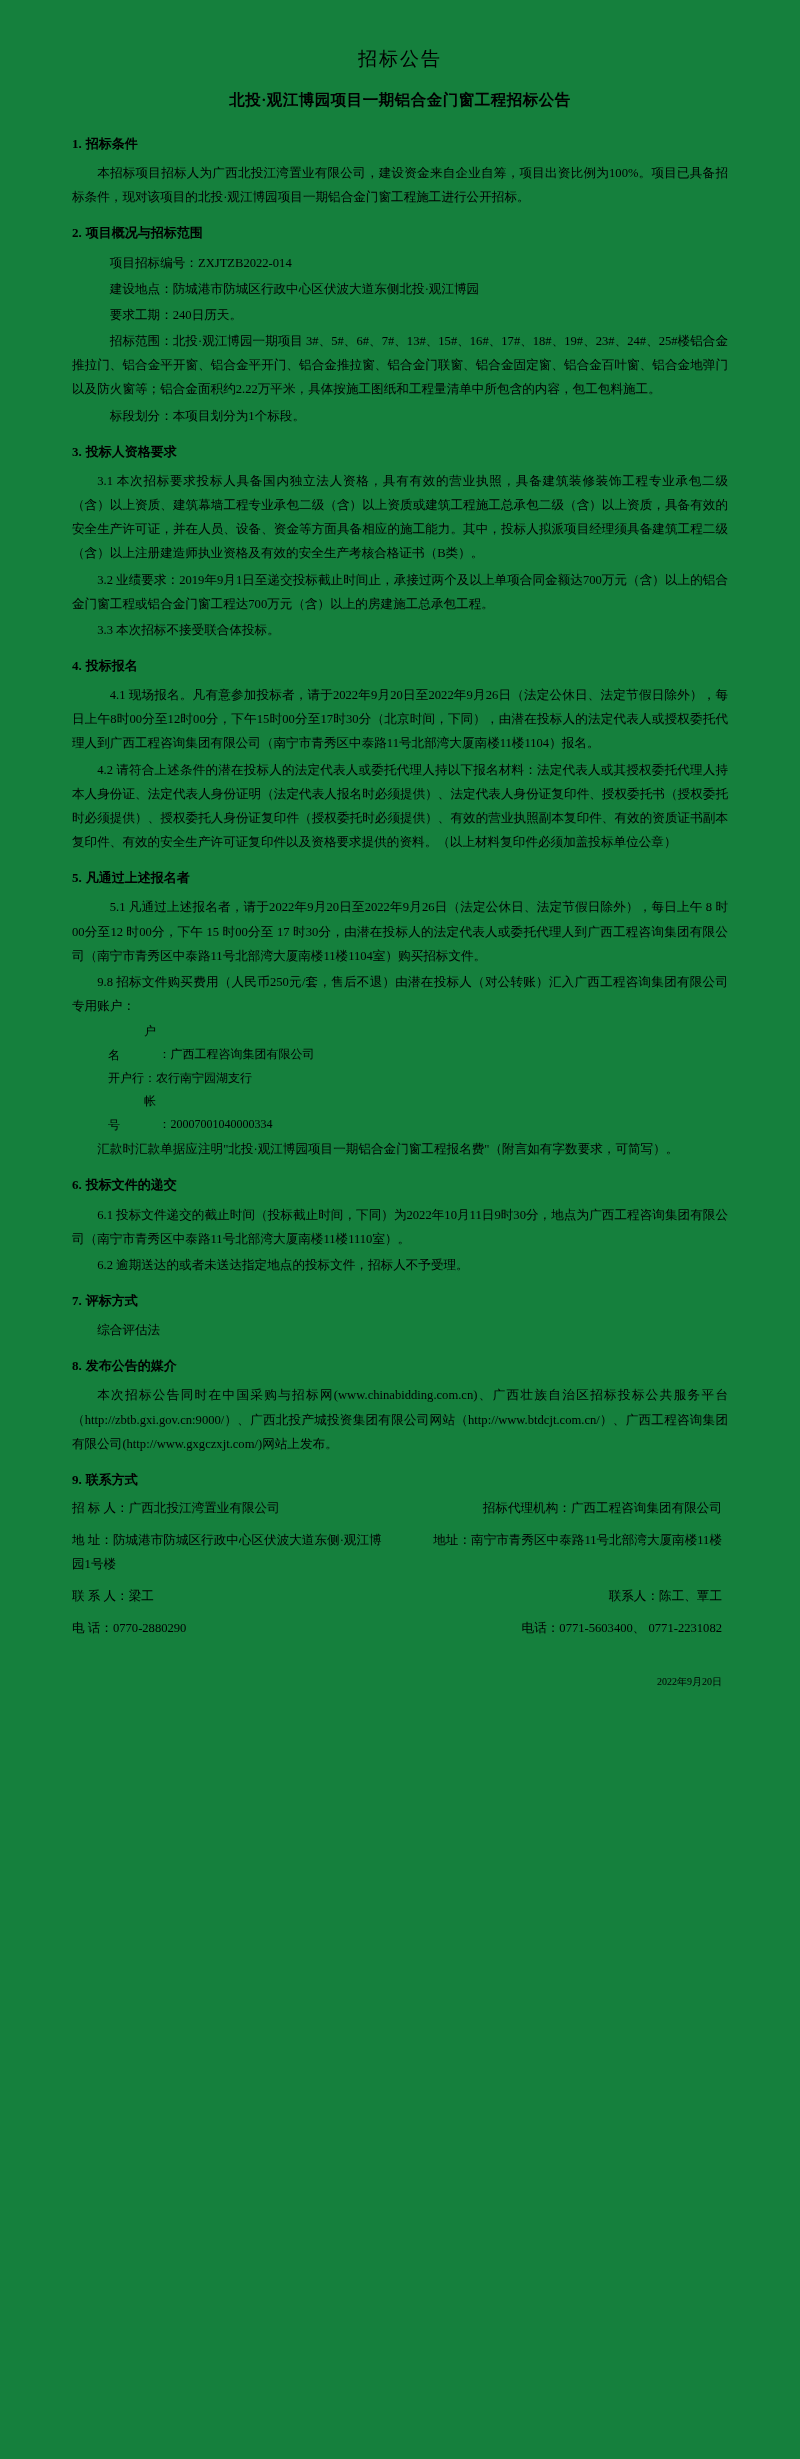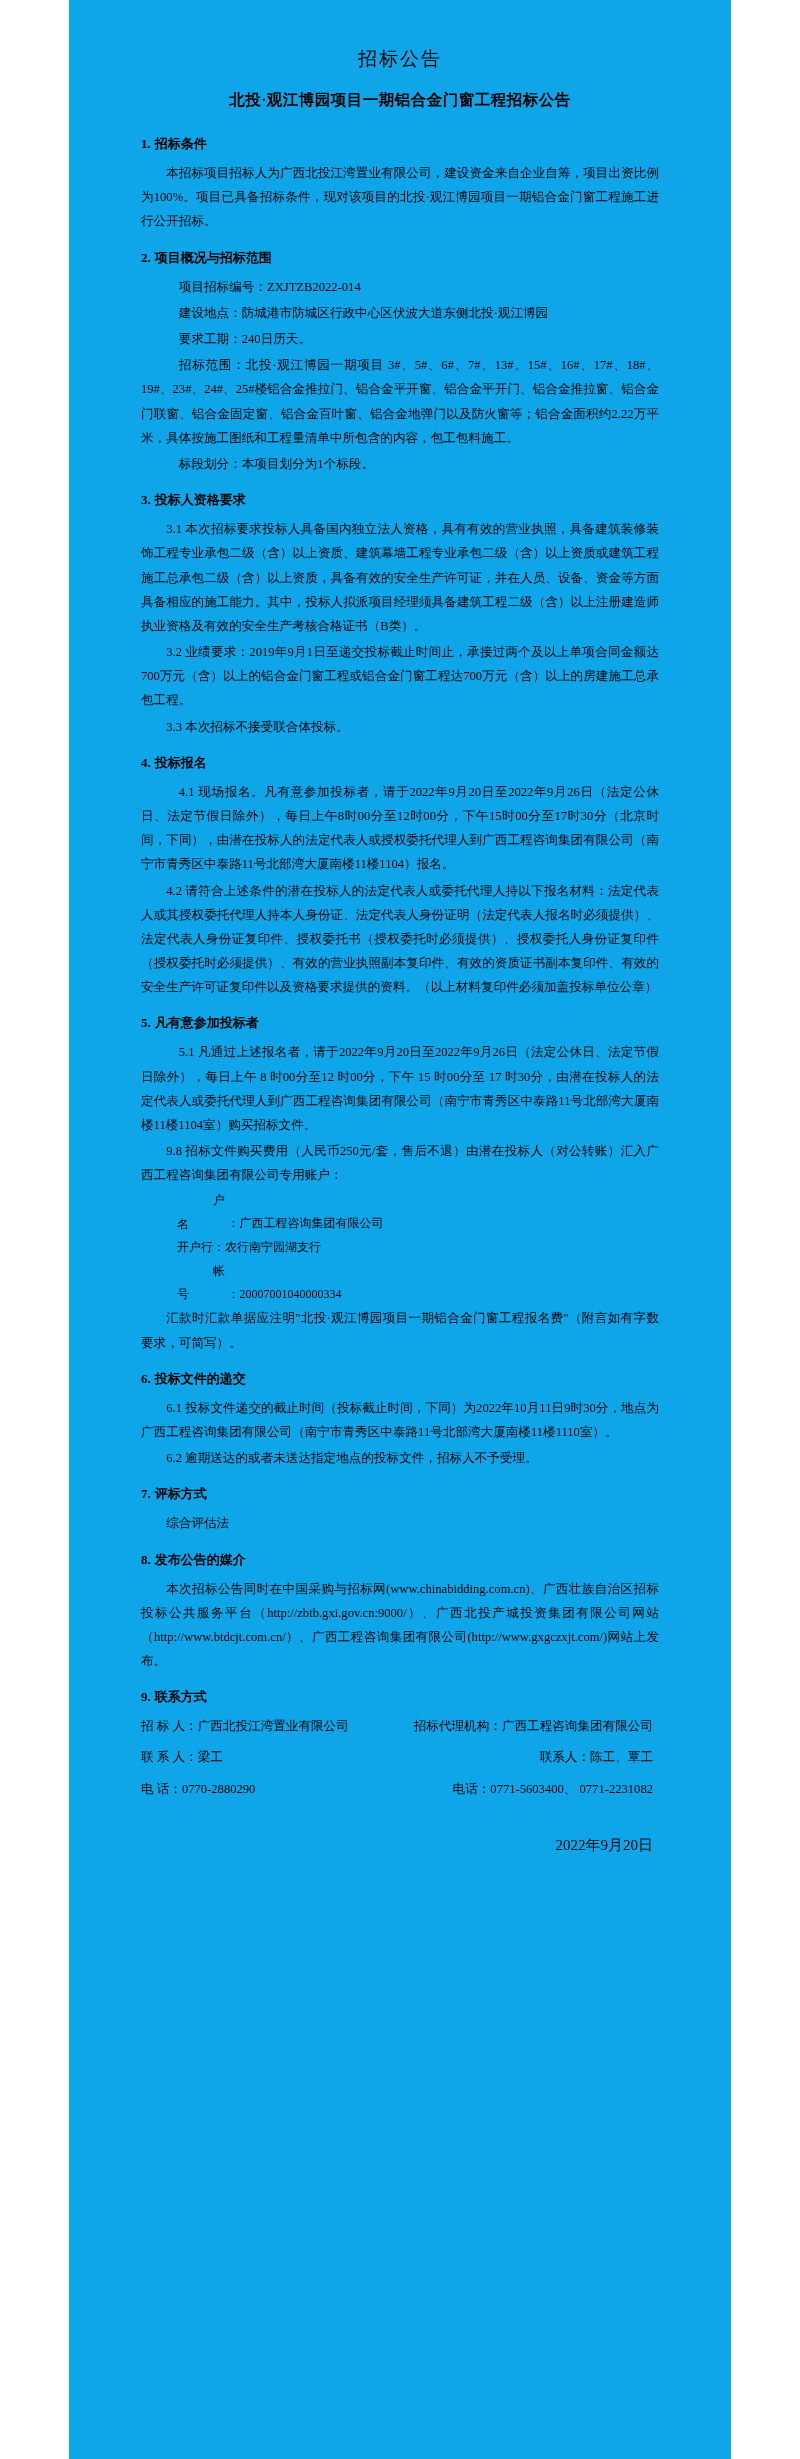--- a/index.html
+++ b/index.html
@@ -5,24 +5,24 @@
   html, body {
     margin: 0;
     padding: 0;
     background: #ffffff;
   }
   body {
     font-family: "Liberation Serif", "DejaVu Serif", serif;
     color: #000000;
   }
   .page {
-    width: 662px;
+    width: 800px;
     min-height: 2459px;
     margin: 0 auto;
-    background: #0ea5e9;
+    background: #15803d;
     box-sizing: border-box;
     padding: 30px 72px 24px 72px;
     position: relative;
   }
   .doc-title {
     text-align: center;
     font-size: 19px;
     letter-spacing: 2px;
     margin: 16px 0 18px 0;
     font-weight: normal;
@@ -81,21 +81,21 @@
   .contact-table td.right {
     width: 50%;
     padding-left: 10px;
     text-align: right;
   }
   .ct-row .lbl-plain {
     display: inline-block;
   }
   .date-line {
     text-align: right;
-    font-size: 15px;
+    font-size: 10px;
     margin-top: 26px;
     padding-right: 6px;
   }
 </style>
 </head>
 <body>
 
 <div class="page">
 
   <h1 class="doc-title">招标公告</h1>
@@ -122,21 +122,21 @@
   <p class="para">3.2 业绩要求：2019年9月1日至递交投标截止时间止，承接过两个及以上单项合同金额达700万元（含）以上的铝合金门窗工程或铝合金门窗工程达700万元（含）以上的房建施工总承包工程。</p>
   <p class="para">3.3 本次招标不接受联合体投标。</p>
 
   <div class="sec-heading">
     <span class="num">4.</span><span>投标报名</span>
   </div>
   <p class="para indent3">4.1 现场报名。凡有意参加投标者，请于2022年9月20日至2022年9月26日（法定公休日、法定节假日除外），每日上午8时00分至12时00分，下午15时00分至17时30分（北京时间，下同），由潜在投标人的法定代表人或授权委托代理人到广西工程咨询集团有限公司（南宁市青秀区中泰路11号北部湾大厦南楼11楼1104）报名。</p>
   <p class="para">4.2 请符合上述条件的潜在投标人的法定代表人或委托代理人持以下报名材料：法定代表人或其授权委托代理人持本人身份证、法定代表人身份证明（法定代表人报名时必须提供）、法定代表人身份证复印件、授权委托书（授权委托时必须提供）、授权委托人身份证复印件（授权委托时必须提供）、有效的营业执照副本复印件、有效的资质证书副本复印件、有效的安全生产许可证复印件以及资格要求提供的资料。（以上材料复印件必须加盖投标单位公章）</p>
 
   <div class="sec-heading">
-    <span class="num">5.</span><span>凡有意参加投标者</span>
+    <span class="num">5.</span><span>凡通过上述报名者</span>
   </div>
   <p class="para indent3">5.1 凡通过上述报名者，请于2022年9月20日至2022年9月26日（法定公休日、法定节假日除外），每日上午 8 时00分至12 时00分，下午 15 时00分至 17 时30分，由潜在投标人的法定代表人或委托代理人到广西工程咨询集团有限公司（南宁市青秀区中泰路11号北部湾大厦南楼11楼1104室）购买招标文件。</p>
   <p class="para">9.8 招标文件购买费用（人民币250元/套，售后不退）由潜在投标人（对公转账）汇入广西工程咨询集团有限公司专用账户：</p>
 
   <p class="bank-line">
     <span class="lbl">户    名</span>：<span>广西工程咨询集团有限公司</span>
   </p>
   <p class="bank-line">
     <span class="lbl-plain">开户行</span>：<span>农行南宁园湖支行</span>
   </p>
@@ -171,20 +171,28 @@
         <tr>
       <td class="left ct-row">
         <span class="lbl-plain">招 标 人</span>：<span>广西北投江湾置业有限公司</span>
       </td>
       <td class="right ct-row">
         <span class="lbl-plain">招标代理机构：</span><span>广西工程咨询集团有限公司</span>
       </td>
     </tr>
     <tr>
       <td class="left ct-row">
+        <span class="lbl-plain">地    址</span>：<span>防城港市防城区行政中心区伏波大道东侧·观江博园1号楼</span>
+      </td>
+      <td class="right ct-row">
+        <span class="lbl-plain">地址：</span><span>南宁市青秀区中泰路11号北部湾大厦南楼11楼</span>
+      </td>
+    </tr>
+    <tr>
+      <td class="left ct-row">
         <span class="lbl-plain">联 系 人</span>：<span>梁工</span>
       </td>
       <td class="right ct-row">
         <span class="lbl-plain">联系人：</span><span>陈工、覃工</span>
       </td>
     </tr>
     <tr>
       <td class="left ct-row">
         <span class="lbl-plain">电    话</span>：<span>0770-2880290</span>
       </td>

